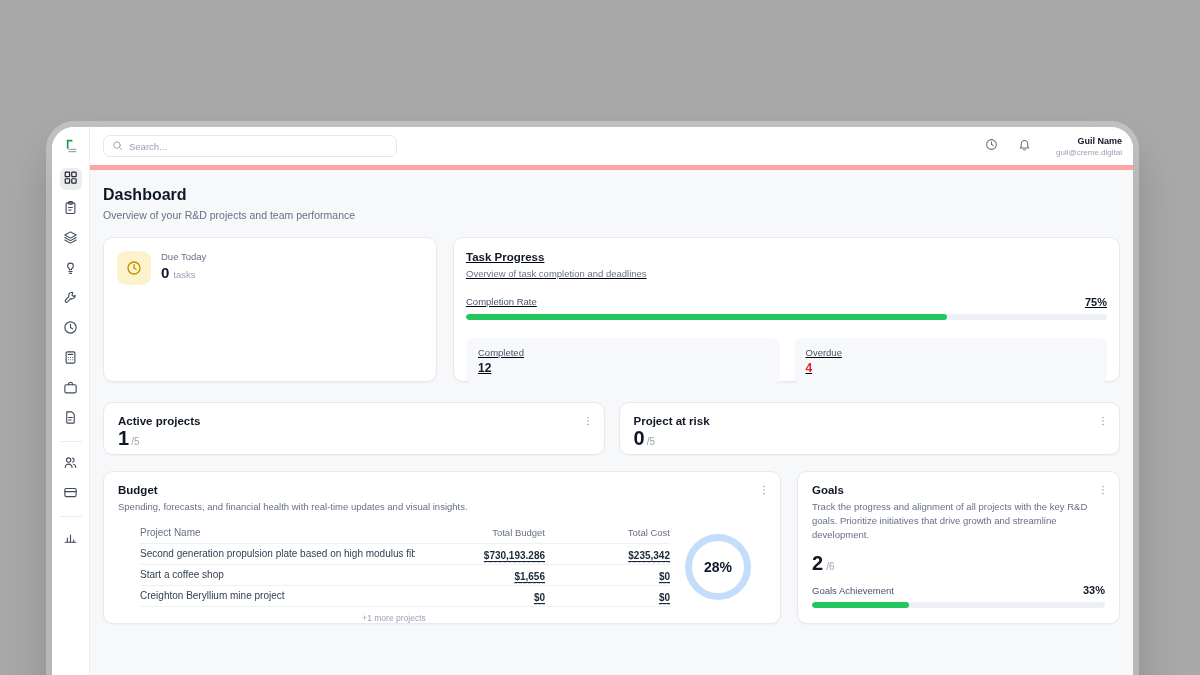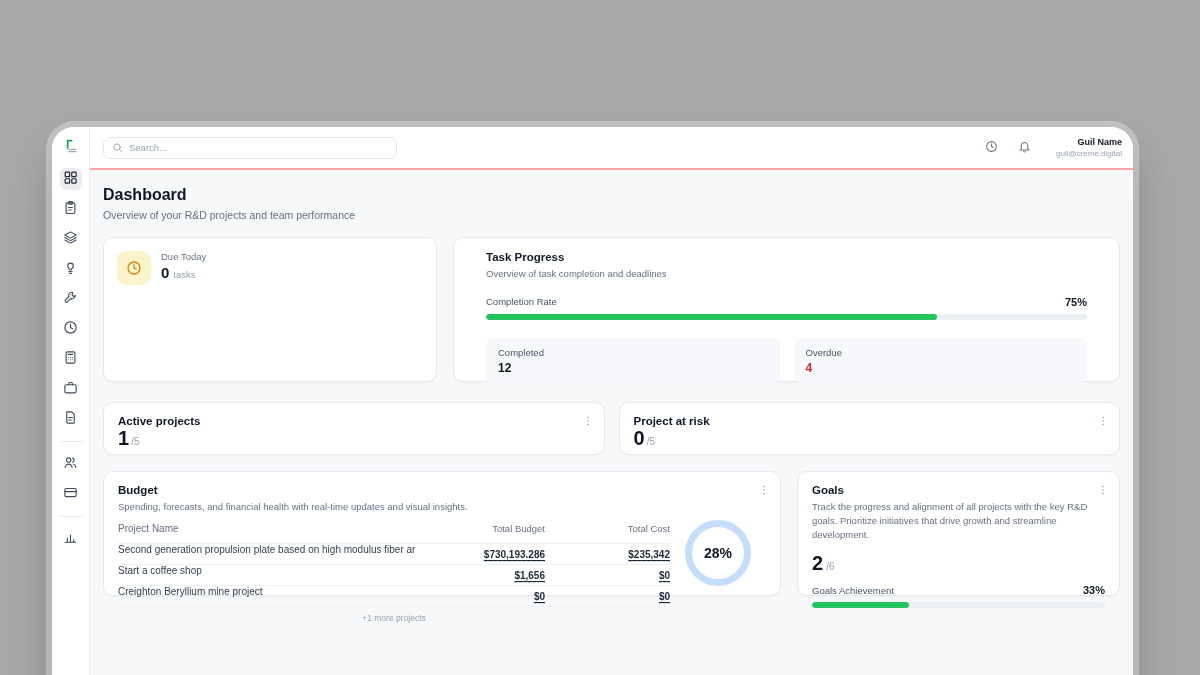--- a/index.html
+++ b/index.html
@@ -18,21 +18,21 @@
   .logo { margin-bottom:10px; }
   .nav { display:flex; flex-direction:column; align-items:center; gap:8px; }
   .nav-item { width:22px; height:22px; display:flex; align-items:center; justify-content:center;
               border-radius:6px; color:#3f4a5a; cursor:pointer; }
   .nav-item.active { background:#ececf0; color:#1f2733; }
   .nav-item svg { width:15px; height:15px; }
   .nav-divider { width:22px; border-top:1px solid #e8eaee; margin:3px 0; }
 
   
   .main { flex:1; display:flex; flex-direction:column; min-width:0; }
-  .topbar { height:43px; flex:0 0 43px; background:#fff; border-bottom:2px solid #fca5a5;
+  .topbar { height:43px; flex:0 0 43px; background:#fff; border-bottom:5px solid #fca5a5;
             display:flex; align-items:center; padding:0 11px 0 13px; }
   .search { width:294px; height:22px; border:1px solid #e3e6ea; border-radius:7px;
             display:flex; align-items:center; gap:6px; padding:0 8px; color:#98a2b3; background:#fff; }
   .search svg { width:11px; height:11px; flex:0 0 11px; }
   .search input { border:none; outline:none; flex:1; font-size:9.5px; color:#475467; background:transparent;
                   font-family:"Liberation Sans", sans-serif; }
   .search input::placeholder { color:#98a2b3; }
   .topbar-right { margin-left:auto; display:flex; align-items:center; }
   .icon-btn { color:#6b7280; width:20px; height:20px; display:flex; align-items:center; justify-content:center; cursor:pointer; }
   .icon-btn svg { width:13px; height:13px; }
@@ -47,35 +47,35 @@
 
   .card { background:#fff; border:1px solid #e7e9ee; border-radius:10px;
           box-shadow:0 1px 2px rgba(16,24,40,.04); position:relative; }
   .kebab { position:absolute; top:10px; right:9px; width:14px; height:16px; display:flex;
            align-items:center; justify-content:center; cursor:pointer; color:#98a2b3; }
   .card-title { font-size:11.5px; font-weight:700; color:#101828; }
   .card-sub { font-size:9.5px; color:#667085; margin-top:4px; line-height:1.45; }
 
   .row1 { display:flex; gap:16px; margin-top:16px; height:145px; }
   .row2 { display:flex; gap:14px; margin-top:20px; height:53px; }
-  .row3 { display:flex; gap:16px; margin-top:16px; height:125px; }
+  .row3 { display:flex; gap:16px; margin-top:16px; height:153px; }
 
   
   .card-due { width:334px; flex:0 0 334px; padding:13px; }
   .due-head { display:flex; gap:10px; }
   .due-iconbox { width:34px; height:34px; border-radius:9px; background:#fcf3cd;
                  display:flex; align-items:center; justify-content:center; color:#ca8a04; }
   .due-iconbox svg { width:16px; height:16px; }
   .due-label { font-size:9.5px; color:#667085; }
   .due-value-row { margin-top:2px; display:flex; align-items:baseline; gap:4px; }
   .due-value { font-size:15px; font-weight:700; color:#101828; }
   .due-unit { font-size:9.5px; color:#98a2b3; }
 
   
-  .card-task { flex:1; padding:13px 32px; }
+  .card-task { flex:1; padding:13px 12px;text-decoration:underline; }
   .cr-row { display:flex; justify-content:space-between; align-items:center; margin-top:15px; }
   .cr-label { font-size:9.5px; color:#475467; }
   .cr-value { font-size:11px; font-weight:700; color:#101828; }
   .bar { height:6px; border-radius:3px; background:#eceff3; margin-top:6px; overflow:hidden; }
   .bar-fill { height:100%; border-radius:3px; background:#22c55e; }
   .task-stats { display:flex; gap:14px; margin-top:18px; }
   .stat-box { flex:1; background:#f7f8fb; border-radius:8px; padding:9px 12px; }
   .stat-label { font-size:9.5px; color:#475467; }
   .stat-value { font-size:12px; font-weight:700; color:#101828; margin-top:3px; }
   .stat-value.red { color:#dc2626; }
@@ -83,21 +83,21 @@
   
   .card-count { flex:1; padding:12px 14px; display:flex; flex-direction:column; }
   .count-row { margin-top:auto; display:flex; align-items:baseline; gap:2px; padding-bottom:2px; }
   .count-big { font-size:20px; font-weight:800; color:#101828; }
   .count-suffix { font-size:10px; color:#9ca3af; }
 
   
   .card-budget { width:678px; flex:0 0 678px; padding:12px 14px; display:flex; flex-direction:column; }
   .budget-body { display:flex; flex:1; margin-top:9px; min-height:0; }
   .budget-table { flex:1; min-width:0; }
-  .t-row { display:flex; height:21px; border-bottom:1px solid #eef0f4; }
+  .t-row { display:flex; align-items:center; height:21px; border-bottom:1px solid #eef0f4;margin-left:22px; }
   .t-row.head { color:#667085; font-size:9.5px; }
   .t-name { flex:1; min-width:0; font-size:10px; color:#344054; white-space:nowrap; overflow:hidden; }
   .t-row.head .t-name { color:#667085; }
   .t-budget { width:130px; text-align:right; }
   .t-cost { width:125px; text-align:right; }
   .amt { font-size:10px; font-weight:600; color:#1d2939; text-decoration:underline;
          text-underline-offset:2px; border-bottom:1px dashed #c6cdd8; padding-bottom:1px; cursor:pointer; }
   .t-more { text-align:center; font-size:8.5px; color:#98a2b3; margin-top:6px; cursor:pointer; }
   .donut-col { flex:0 0 96px; display:flex; align-items:center; justify-content:center; }
   .donut { width:66px; height:66px; border-radius:50%; border:7px solid #c3ddfb; background:#fff;

